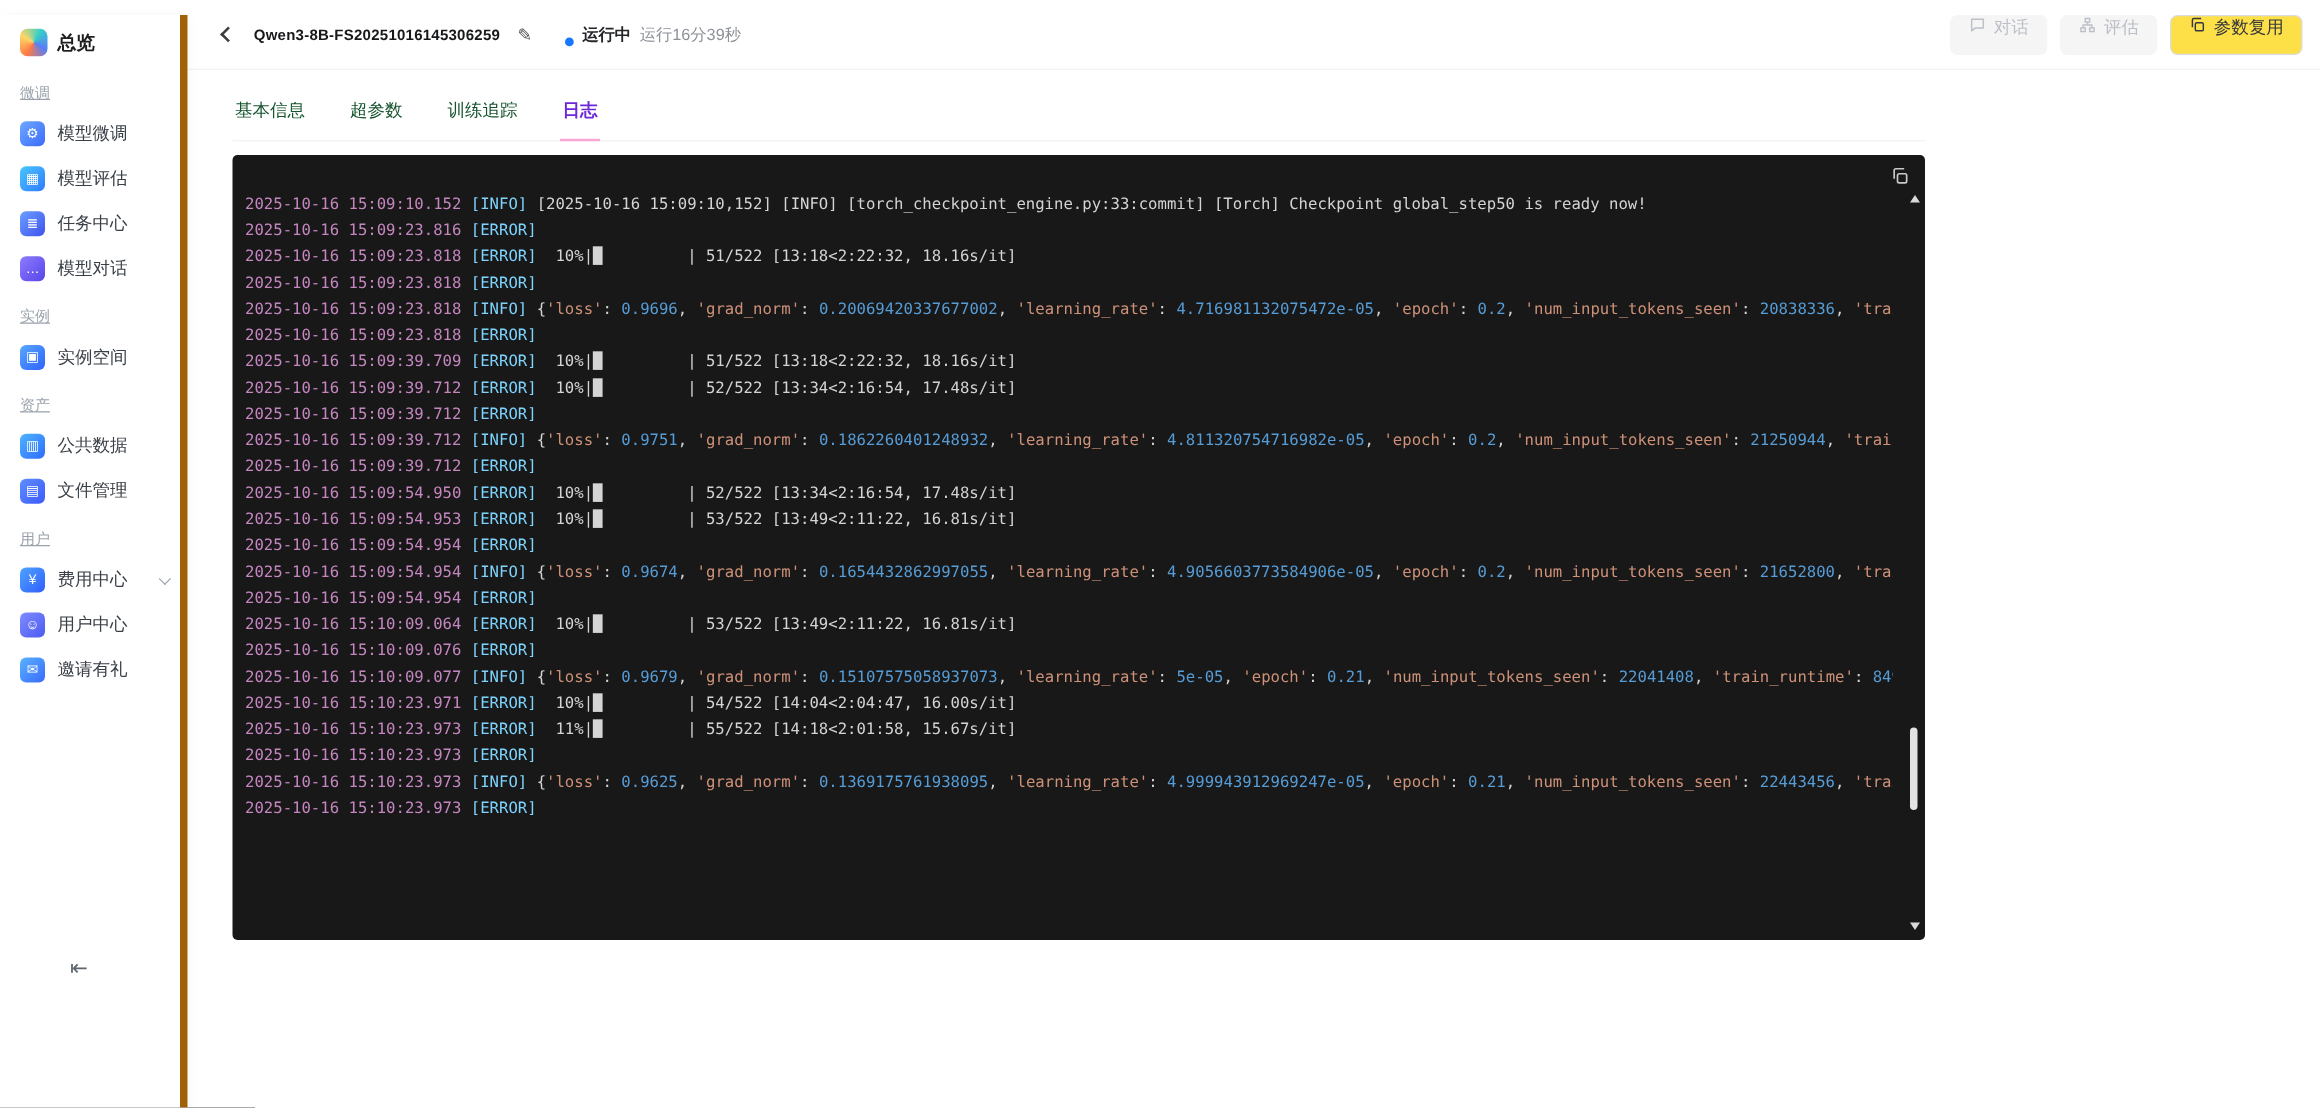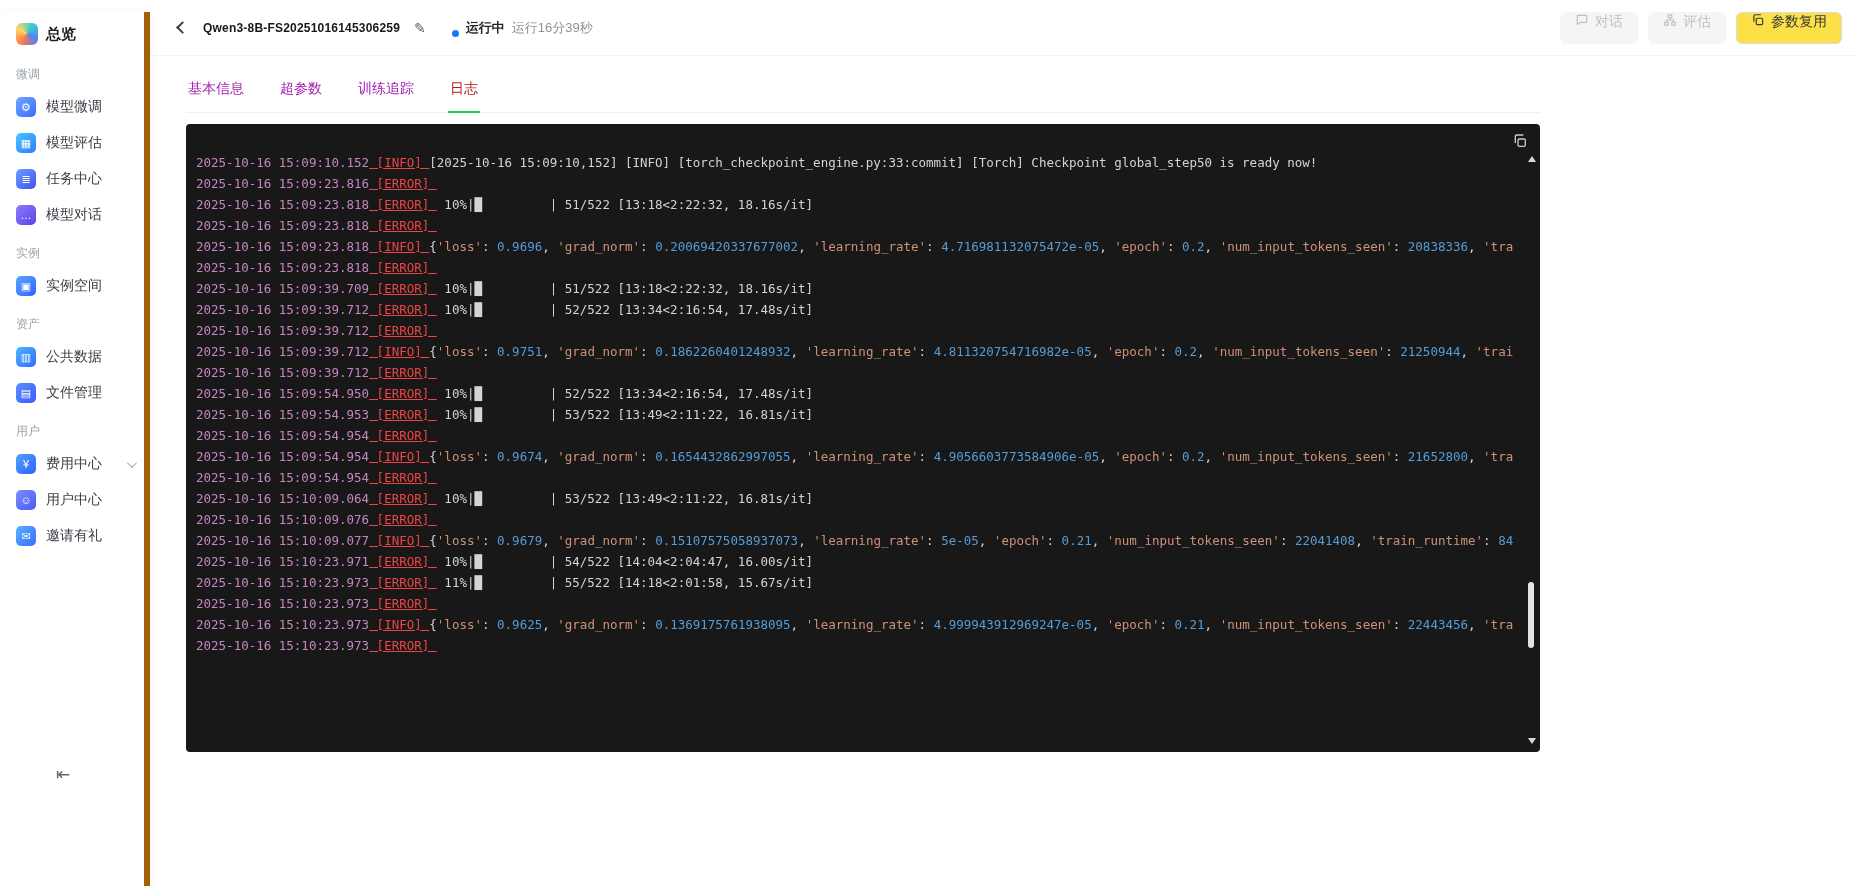--- a/index.html
+++ b/index.html
@@ -6,21 +6,21 @@
   html,body { width:1856px; height:886px; overflow:hidden; }
   body { font-family:"Liberation Sans",sans-serif; background:#fff; position:relative; }
 
   
   .sidebar { position:absolute; left:0; top:0; width:150px; height:886px; background:#fff;
              border-right:6px solid #a16207; box-shadow:2px 0 8px rgba(15,30,60,.03); z-index:3;margin-top:12px; }
   .logo-row { display:flex; align-items:center; gap:8px; padding:11px 14px 9px 16px; cursor:pointer; }
   .logo-mark { width:22px; height:22px; border-radius:6px; flex:none;
                background:conic-gradient(from 210deg,#ff7a45,#ffd666,#36cfc9,#597ef7,#ff7a45); }
   .logo-label { font-size:15px; font-weight:700; color:#1f1f1f; }
-  .section-label { font-size:12px; color:#9aa3ad; padding:12px 16px 6px; }
+  .section-label { font-size:12px; color:#9aa3ad; padding:12px 16px 6px;text-decoration:underline; }
   .nav-item { display:flex; align-items:center; gap:10px; height:36px; padding:0 10px 0 16px;
               font-size:14px; color:#3a4047; cursor:pointer; }
   .nav-icon { width:20px; height:20px; border-radius:5px; display:flex; align-items:center; justify-content:center;
               color:#fff; font-size:11px; line-height:1; flex:none;
               background:linear-gradient(135deg,#6ea8ff,#3a6bff); }
   [data-icon="model-eval-icon"]    { background:linear-gradient(135deg,#49c6ff,#2f7bff); }
   [data-icon="task-center-icon"]   { background:linear-gradient(135deg,#6aa0ff,#3f51f0); }
   [data-icon="model-chat-icon"]    { background:linear-gradient(135deg,#8d7bff,#5746e8); }
   [data-icon="instance-space-icon"]{ background:linear-gradient(135deg,#57a8ff,#2f62ff); }
   [data-icon="public-data-icon"]   { background:linear-gradient(135deg,#4db5ff,#2e6bff); }
@@ -47,36 +47,36 @@
   .header-actions { margin-left:auto; display:flex; gap:10px; }
   .btn { height:32px; display:inline-flex; align-items:flex-start; gap:6px; padding:0 14px; border-radius:6px;
          font-size:14px; font-family:inherit; border:1px solid transparent; background:#f5f5f6; color:#bcc0c6;
          cursor:not-allowed; }
   .btn.enabled { background:#fde047; border-color:#d9dce0; color:#33373d; cursor:pointer; }
   .btn svg { flex:none; }
 
   
   .tabs { position:absolute; left:36px; top:74px; width:1354px; display:flex; gap:32px;
           border-bottom:1px solid #f0f1f3; }
-  .tab { padding:6px 2px 13px; font-size:14px; color:#a21caf; cursor:pointer; }
-  .tab.active { color:#b91c1c; font-weight:400; border-bottom:2px solid #22c55e; margin-bottom:-1px; }
+  .tab { padding:6px 2px 13px; font-size:14px; color:#14532d; cursor:pointer; }
+  .tab.active { color:#6d28d9; font-weight:700; border-bottom:2px solid #f9a8d4; margin-bottom:-1px; }
 
   
   .console { position:absolute; left:36px; top:124px; width:1354px; height:628px;
              background:#181818; border-radius:4px; }
   .copy-btn { position:absolute; top:9px; right:12px; color:#c9c9c9; cursor:pointer; line-height:0; }
   .log-wrap { position:absolute; left:10px; right:26px; top:28px; bottom:6px; overflow:hidden;
               font-family:"DejaVu Sans Mono",monospace; font-size:12.5px; }
   .log-line { white-space:pre; overflow-x:auto; line-height:21px; color:#d4d4d4;
               scrollbar-width:thin; scrollbar-color:#3f3f3f #202020; }
   .log-line::-webkit-scrollbar { height:8px; }
   .log-line::-webkit-scrollbar-thumb { background:#3d3d3d; border-radius:4px; }
   .log-line::-webkit-scrollbar-track { background:#202020; }
   .ts   { color:#c586c0; }
-  .lvl  { color:#ef4444;text-decoration:underline; }
+  .lvl  { color:#7dd3fc; }
   .key  { color:#ce9178; }
   .num  { color:#569cd6; }
   .plain{ color:#d4d4d4; }
 
   
   .vscroll { position:absolute; top:30px; right:2px; bottom:6px; width:12px; }
   .vs-arrow { position:absolute; left:2px; width:0; height:0;
               border-left:4px solid transparent; border-right:4px solid transparent; }
   .vs-up   { top:2px;    border-bottom:6px solid #d9d9d9; }
   .vs-down { bottom:2px; border-top:6px solid #d9d9d9; }

